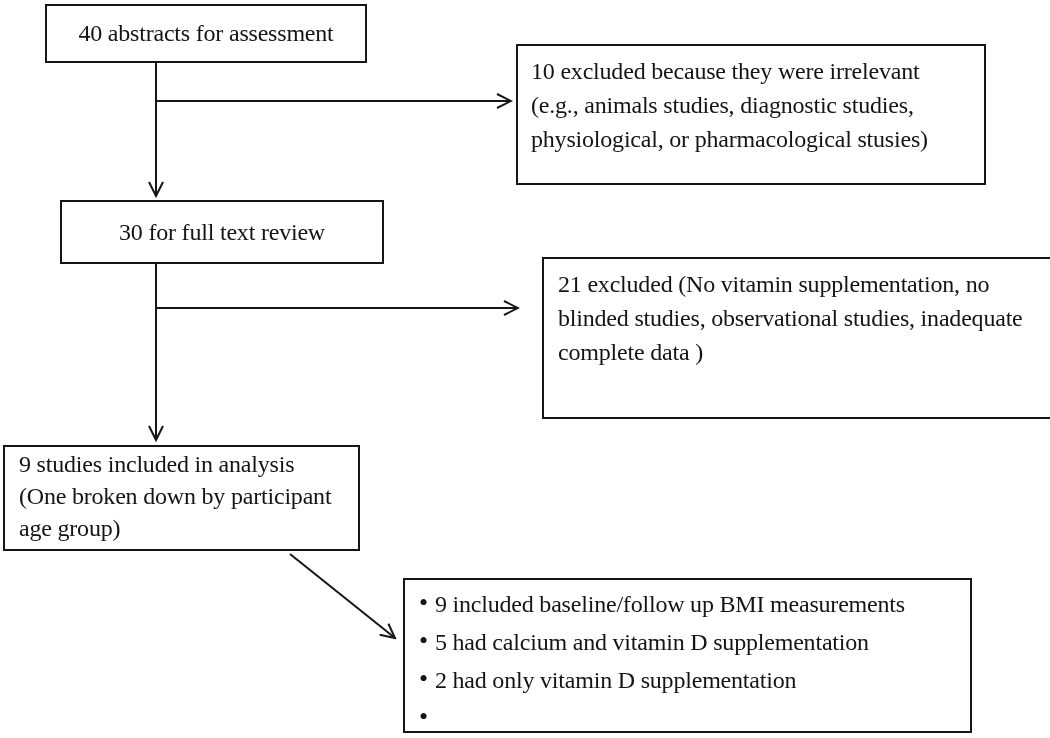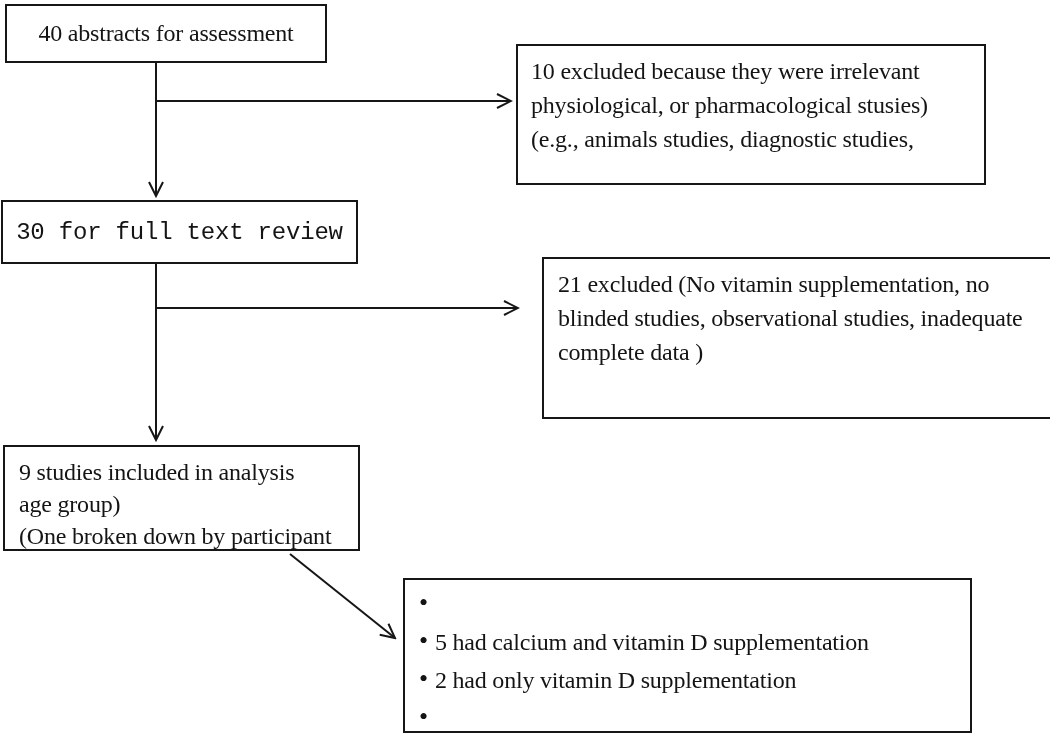--- a/index.html
+++ b/index.html
@@ -25,26 +25,27 @@
     box-sizing: border-box;
     border: 2px solid #161616;
     background: #ffffff;
     overflow: hidden;
   }
   .fbox.center {
     display: flex;
     align-items: center;
     justify-content: center;
     text-align: center;
+    margin-left: 40px;
   }
   .box-abstracts   { left: 5px;   top: 4px;   width: 322px; height: 59px;  }
   .box-irrelevant  { left: 516px; top: 44px;  width: 470px; height: 141px; padding: 8px 8px 8px 13px;  line-height: 34px; }
-  .box-fulltext    { left: 1px;  top: 200px; width: 357px; height: 64px; font-family: Liberation Mono, monospace;  }
+  .box-fulltext    { left: 20px;  top: 200px; width: 324px; height: 64px;  }
   .box-excl-full   { left: 542px; top: 257px; width: 523px; height: 162px; padding: 8px 8px 0 14px;  line-height: 34px; }
-  .box-included    { left: 3px;   top: 445px; width: 357px; height: 106px; padding: 9px 6px 0 14px;  line-height: 32px; }
+  .box-included    { left: 3px;   top: 445px; width: 357px; height: 106px; padding: 1px 6px 0 14px;  line-height: 32px; }
   .box-summary     { left: 403px; top: 578px; width: 569px; height: 155px; padding: 5px 8px 0 14px;  line-height: 38px; }
   .bullet-row { display: flex; align-items: baseline; }
   .bullet-dot {
     flex: 0 0 auto;
     font-size: 26px;
     margin-right: 7px;
     position: relative;
     top: -1px;
   }
   .line { white-space: nowrap; }
@@ -66,43 +67,44 @@
     <line x1="156" y1="308" x2="518" y2="308" marker-end="url(#openArrow)"></line>
     <line x1="290" y1="554" x2="395" y2="638" marker-end="url(#openArrow)"></line>
   </svg>
 
   <div class="fbox center box-abstracts">
     <span class="line">40 abstracts for assessment</span>
   </div>
 
   <div class="fbox box-irrelevant">
     <div class="line">10 excluded because they were irrelevant</div>
+    <div class="line">(e.g., animals studies, diagnostic studies,</div>
     <div class="line">physiological, or pharmacological stusies)</div>
-    <div class="line">(e.g., animals studies, diagnostic studies,</div>
   </div>
 
   <div class="fbox center box-fulltext">
     <span class="line">30 for full text review</span>
   </div>
 
   <div class="fbox box-excl-full">
     <div class="line">21 excluded (No vitamin supplementation, no</div>
     <div class="line">blinded studies, observational studies, inadequate</div>
     <div class="line">complete data )</div>
   </div>
 
   <div class="fbox box-included">
     <div class="line">9 studies included in analysis</div>
+    <div class="line">(One broken down by participant</div>
     <div class="line">age group)</div>
-    <div class="line">(One broken down by participant</div>
   </div>
 
   <div class="fbox box-summary">
     <div class="bullet-row">
       <span class="bullet-dot">•</span>
+      <span class="line">9 included baseline/follow up BMI measurements</span>
     </div>
     <div class="bullet-row">
       <span class="bullet-dot">•</span>
       <span class="line">5 had calcium and vitamin D supplementation</span>
     </div>
     <div class="bullet-row">
       <span class="bullet-dot">•</span>
       <span class="line">2 had only vitamin D supplementation</span>
     </div>
     <div class="bullet-row">

